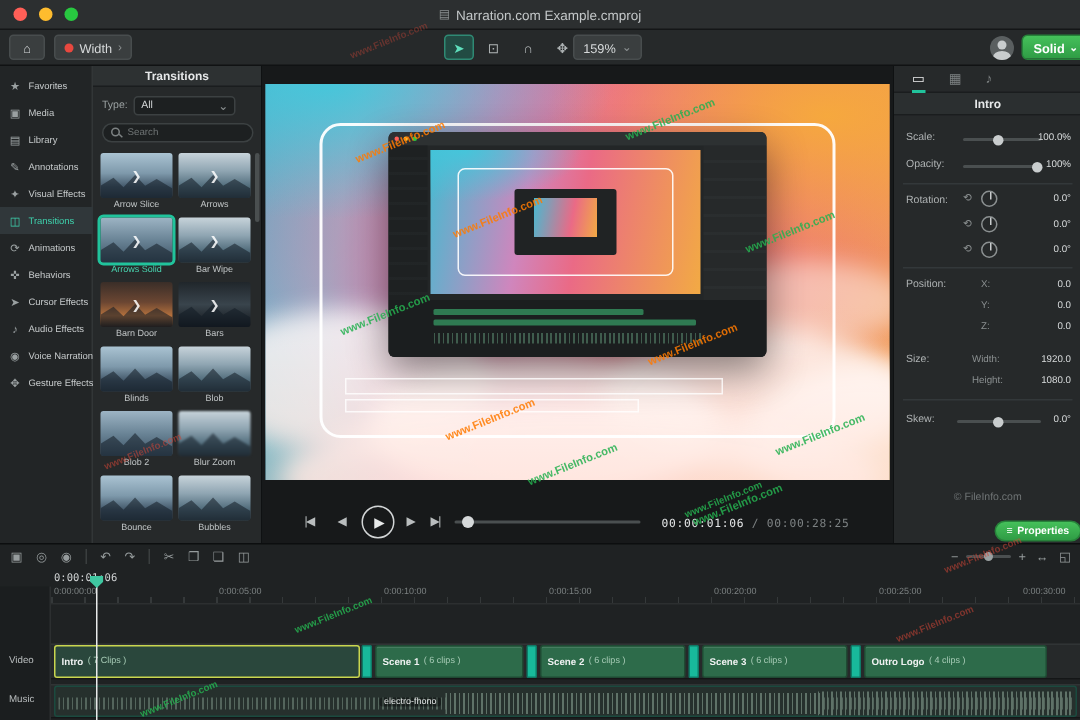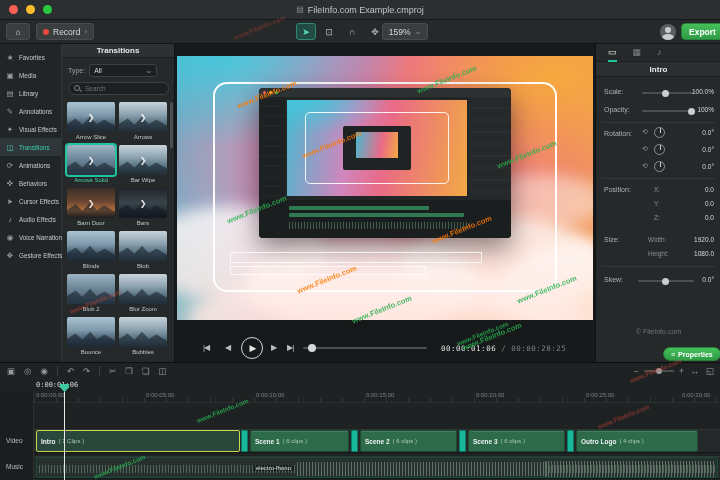--- a/index.html
+++ b/index.html
@@ -145,31 +145,31 @@
 <div class="app">
 
   <div class="titlebar">
     <div class="lights">
       <span class="light l-red"></span>
       <span class="light l-yel"></span>
       <span class="light l-grn"></span>
     </div>
     <div class="doc-title">
       <span class="doc-icon">▤</span>
-      <span>FileInfo.com Example.cmproj</span>
+      <span>Narration.com Example.cmproj</span>
     </div>
   </div>
 
   <div class="toolbar">
     <div class="tb-btn" style="left:6px;width:24px;justify-content:center">
       <span>⌂</span>
     </div>
     <div class="tb-btn" style="left:36px">
       <span class="rec-dot"></span>
-      <span>Record</span>
+      <span>Width</span>
       <span class="chev">›</span>
     </div>
     <div class="tools">
       <div class="tool sel">
           <span>➤</span>
         </div>
       <div class="tool">
           <span>⊡</span>
         </div>
       <div class="tool">
@@ -178,21 +178,21 @@
       <div class="tool">
           <span>✥</span>
         </div>
     </div>
     <div class="zoom-chip">
       <span>159%</span>
       <span class="chev">⌄</span>
     </div>
     <div class="avatar"></div>
     <div class="export-btn">
-      <span>Export</span>
+      <span>Solid</span>
       <span style="font-size:7px">⌄</span>
     </div>
   </div>
 
   <div class="sidebar">
     <div class="side-item" style="top:4px">
         <span class="si-icon">★</span>
         <span class="si-label">Favorites</span>
       </div>
     <div class="side-item" style="top:22px">

